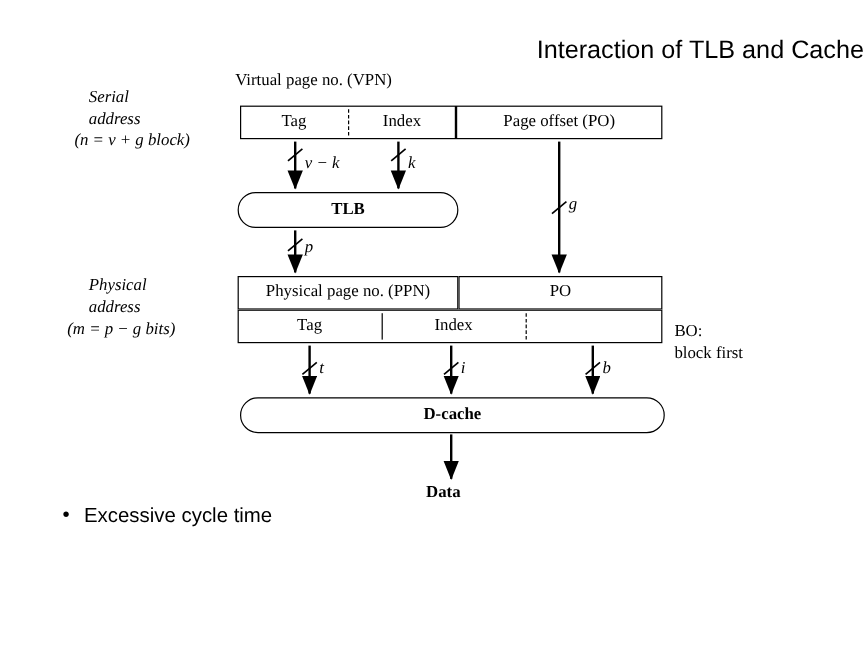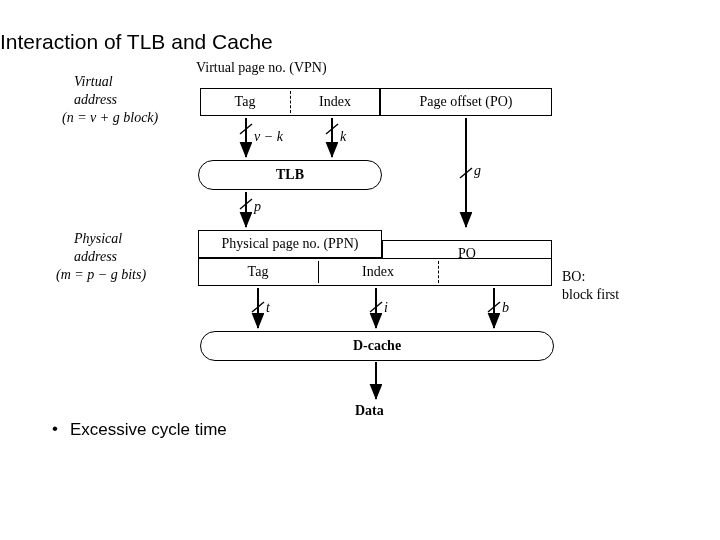--- a/index.html
+++ b/index.html
@@ -14,21 +14,21 @@
     background: #ffffff;
     overflow: hidden;
     font-family: "Liberation Sans", sans-serif;
     color: #000000;
   }
   .title {
     position: absolute;
     left: 0;
     top: 30px;
     width: 720px;
-    text-align: left;
+    text-align: right;
     font-size: 21px;
     font-family: "Liberation Sans", sans-serif;
     color: #000000;
   }
   
   .box {
     position: absolute;
     box-sizing: border-box;
     border: 1.4px solid #000;
     background: #ffffff;
@@ -97,42 +97,42 @@
 </style>
 </head>
 <body>
 
 <div class="slide">
 
   <div class="title">Interaction of TLB and Cache</div>
 
   <div class="lbl" style="left:196px; top:60px;">Virtual page no. (VPN)</div>
 
-  <div class="lbl-block ital" style="left:74px; top:74px;">Virtual</div>
+  <div class="lbl-block ital" style="left:74px; top:74px;">Serial</div>
   <div class="lbl-block ital" style="left:74px; top:92px;">address</div>
   <div class="lbl-block ital" style="left:62px; top:110px;">(n = v + g block)</div>
 
   <div class="lbl-block ital" style="left:74px; top:231px;">Physical</div>
   <div class="lbl-block ital" style="left:74px; top:249px;">address</div>
   <div class="lbl-block ital" style="left:56px; top:267px;">(m = p − g bits)</div>
 
   <div class="lbl-block" style="left:562px; top:269px;">BO:</div>
   <div class="lbl-block" style="left:562px; top:287px;">block first</div>
 
   <div class="box" style="left:200px; top:88px; width:180px; height:28px;"></div>
   <div class="vline" style="left:290px; top:91px; height:22px;"></div>
   <div class="lbl" style="left:200px; top:88px; width:90px; height:28px; display:flex; align-items:center; justify-content:center;">Tag</div>
   <div class="lbl" style="left:290px; top:88px; width:90px; height:28px; display:flex; align-items:center; justify-content:center;">Index</div>
 
   <div class="box" style="left:380px; top:88px; width:172px; height:28px;">Page offset (PO)</div>
 
   <div class="box rounded" style="left:198px; top:160px; width:184px; height:30px; font-weight:bold;">TLB</div>
 
   <div class="box" style="left:198px; top:230px; width:184px; height:28px;">Physical page no. (PPN)</div>
-  <div class="box" style="left:382px; top:230px; width:170px; height:28px;margin-top:10px;">PO</div>
+  <div class="box" style="left:382px; top:230px; width:170px; height:28px;">PO</div>
 
   <div class="box" style="left:198px; top:258px; width:354px; height:28px;"></div>
   <div class="vline" style="left:318px; top:261px; height:22px; border-left-style:solid;"></div>
   <div class="vline" style="left:438px; top:261px; height:22px;"></div>
   <div class="lbl" style="left:198px; top:258px; width:120px; height:28px; display:flex; align-items:center; justify-content:center;">Tag</div>
   <div class="lbl" style="left:318px; top:258px; width:120px; height:28px; display:flex; align-items:center; justify-content:center;">Index</div>
 
   <div class="box rounded" style="left:200px; top:331px; width:354px; height:30px; font-weight:bold;">D-cache</div>
 
   <div class="lbl" style="left:355px; top:403px; font-weight:bold;">Data</div>

